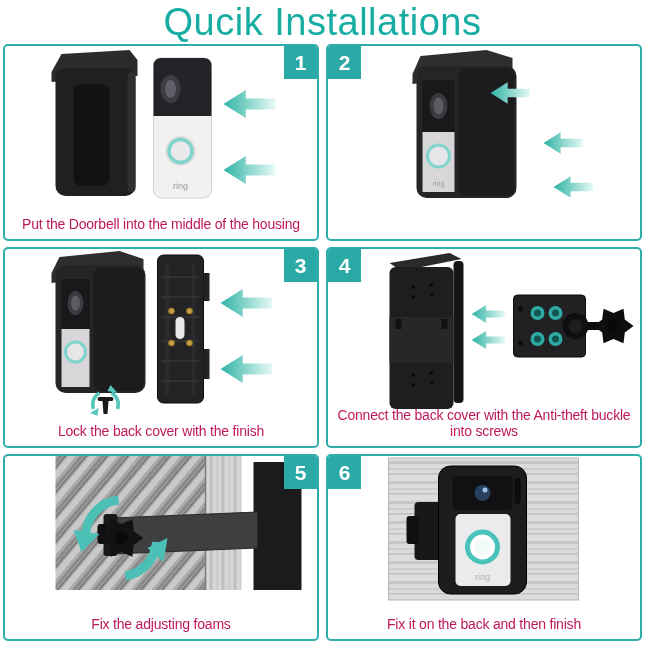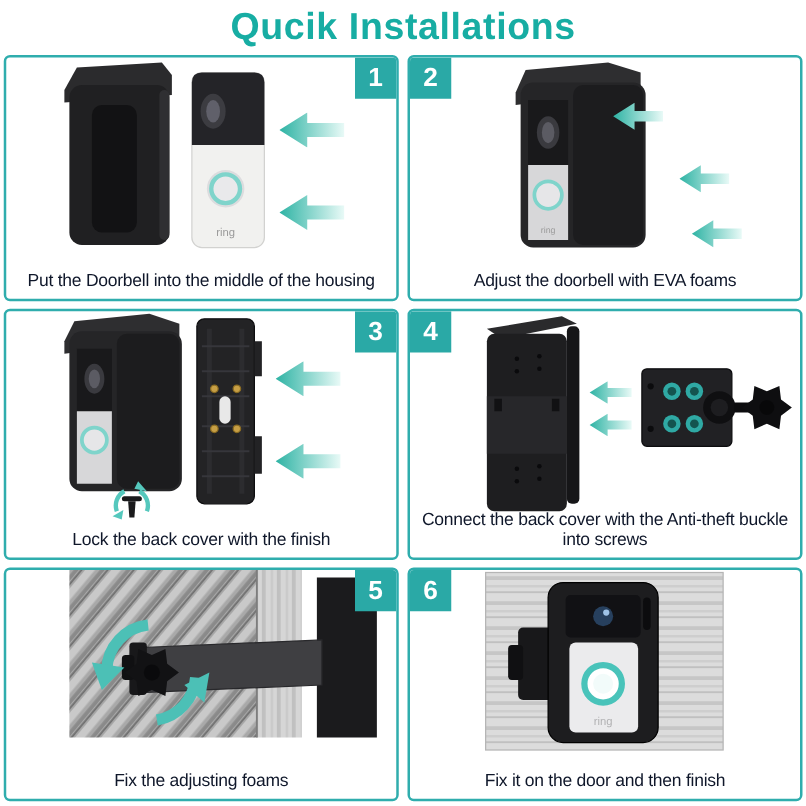--- a/index.html
+++ b/index.html
@@ -1,27 +1,27 @@
 <!DOCTYPE html>
 <html><head>
 <meta charset="utf-8">
 <style>
   html,body{margin:0;padding:0;background:#fff;}
   #stage{position:relative;width:645px;height:645px;background:#fff;overflow:hidden;
          font-family:"Liberation Sans", sans-serif;}
-  .title{height:44px;line-height:44px;text-align:center;font-size:30px;font-weight:bold;
+  .title{height:44px;line-height:44px;text-align:center;font-size:38px;font-weight:normal;
          color:#17ada3;letter-spacing:.5px;}
   .grid{display:grid;grid-template-columns:1fr 1fr;grid-template-rows:197px 201px 187px;
         column-gap:7px;row-gap:6px;padding:0 3px;}
   .panel{position:relative;background:#fff;border:2px solid #2fadad;border-radius:5px;overflow:hidden;}
   .badge{position:absolute;top:0;width:33px;height:33px;background:#2aa9a6;color:#fff;
          font-size:21px;font-weight:bold;text-align:center;line-height:33px;z-index:3;}
   .badge.br{right:0;} .badge.bl{left:0;}
   .caption{position:absolute;left:2px;right:2px;bottom:7px;text-align:center;
-           font-size:14px;letter-spacing:-0.2px;color:#0f172a;line-height:1.15;z-index:2;margin-top:41px;}
+           font-size:14px;letter-spacing:-0.2px;color:#be185d;line-height:1.15;z-index:2;margin-top:41px;}
   .illus{position:absolute;top:0;left:0;width:100%;display:block;}
   svg text{font-family:"Liberation Sans", sans-serif;}
 </style>
 </head>
 <body>
 
 <svg width="0" height="0" style="position:absolute" aria-hidden="true">
   <defs>
     <linearGradient id="agrad" x1="0" y1="0" x2="1" y2="0">
       <stop offset="0" stop-color="#2eb3a4"></stop>
@@ -94,21 +94,20 @@
           <ellipse cx="110" cy="60" rx="9" ry="13" fill="#3a3a3f"></ellipse>
           <ellipse cx="110" cy="60" rx="5" ry="8.5" fill="#5b5b63"></ellipse>
           <rect x="94" y="86" width="32" height="60" fill="#d7d7d9"></rect>
           <circle cx="110" cy="110" r="11" fill="#e6e6e8" stroke="#7fd4cb" stroke-width="3"></circle>
           <text x="110" y="140" font-size="7" fill="#9a9a9a" text-anchor="middle">ring</text>
         </g>
         <use href="#arrowL" x="162" y="36" width="40" height="22"></use>
         <use href="#arrowL" x="215" y="86" width="40" height="22"></use>
         <use href="#arrowL" x="225" y="130" width="40" height="22"></use>
       </svg>
-      <div class="caption">Adjust the doorbell with EVA foams</div>
     </div>
 
     <div class="panel">
       <div class="badge br">3</div>
       <svg class="illus" viewBox="0 0 311 168" height="168">
         <g>
           <polygon points="46,24 54,8 114,2 138,10 138,22 46,34" fill="#2e2e30"></polygon>
           <rect x="50" y="16" width="90" height="128" rx="10" fill="#252527"></rect>
           <rect x="88" y="18" width="50" height="124" rx="8" fill="#1c1c1e"></rect>
           <rect x="56" y="30" width="28" height="108" fill="#19191b"></rect>
@@ -243,17 +242,17 @@
           <rect x="124" y="20" width="60" height="34" rx="4" fill="#111114"></rect>
           <circle cx="154" cy="37" r="8" fill="#27405e"></circle>
           <circle cx="156.5" cy="34" r="2.5" fill="#9fc3e8"></circle>
           <rect x="186" y="22" width="6" height="26" rx="3" fill="#0c0c0e"></rect>
           <rect x="127" y="58" width="55" height="72" rx="5" fill="#ebebed"></rect>
           <circle cx="154" cy="91" r="15" fill="#ffffff" stroke="#49c3ba" stroke-width="5"></circle>
           <circle cx="154" cy="91" r="8" fill="#f2fbfa"></circle>
           <text x="154" y="124" font-size="9" fill="#b2b2b4" text-anchor="middle">ring</text>
         </g>
       </svg>
-      <div class="caption">Fix it on the door and then finish</div>
+      <div class="caption">Fix it on the back and then finish</div>
     </div>
 
   </div>
 </div>
 
 </body></html>

